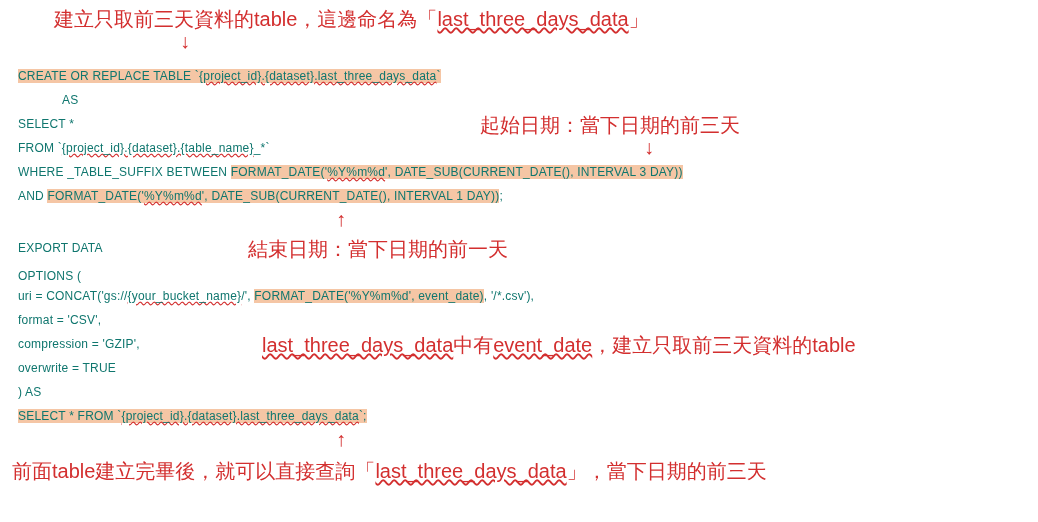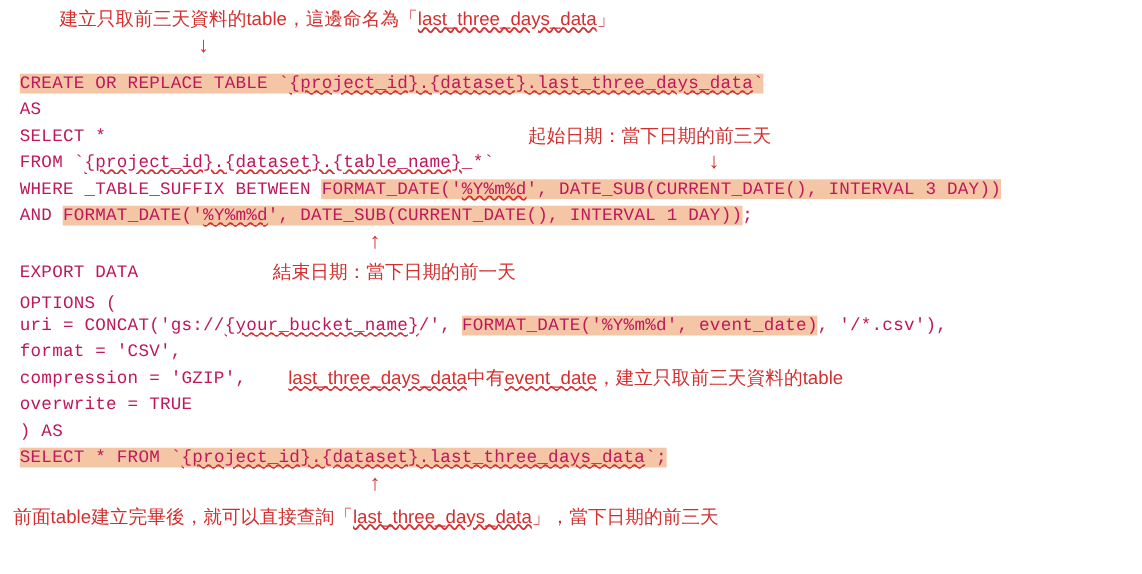--- a/index.html
+++ b/index.html
@@ -6,40 +6,40 @@
     body {
       background: #fff;
       font-family: "Segoe UI", Arial, "Microsoft JhengHei", sans-serif;
       font-size: 16px;
       color: #3d3d3d;
       width: 1038px;
       height: 522px;
       position: relative;
       overflow: hidden;
     }
-    .annotation { color: #d32f2f; font-size: 17px; position: absolute; white-space: nowrap; text-align: center; }
+    .annotation { color: #d32f2f; font-size: 20px; position: absolute; white-space: nowrap; text-align: center; }
     .annotation .u { text-decoration: underline; text-decoration-style: wavy; text-decoration-color: #d32f2f; }
     .arrow { color: #d32f2f; font-size: 20px; font-weight: bold; position: absolute; }
-    .code { position: absolute; left: 18px; font-size: 16px; line-height: 24px; color: #be185d; white-space: nowrap; letter-spacing: 0.2px; font-family: Liberation Mono, monospace; }
+    .code { position: absolute; left: 18px; font-size: 12px; line-height: 24px; color: #0f766e; white-space: nowrap; letter-spacing: 0.2px; }
     .hl { background: #f5c6a5; }
     .uwave { text-decoration: underline; text-decoration-style: wavy; text-decoration-color: #d32f2f; }
   </style>
 </head>
 <body>
 
 <div class="annotation" style="top:6px; left:54px;">
   <span>建立只取前三天資料的table，這邊命名為「</span><span class="u">last_three_days_data</span><span>」</span>
 </div>
 <div class="arrow" style="top:30px; left:180px;">↓</div>
 
 <div class="code" style="top:64px;">
   <span class="hl"><span>CREATE OR REPLACE TABLE `</span><span class="uwave">{project_id}.{dataset}.last_three_days_data</span><span>`</span></span>
 </div>
 
-<div class="code" style="top:88px;">AS</div>
+<div class="code" style="top:88px;margin-left:44px;">AS</div>
 <div class="code" style="top:112px;">SELECT *</div>
 <div class="code" style="top:136px;">
   <span>FROM `</span><span class="uwave">{project_id}.{dataset}.{table_name}</span><span>_*`</span>
 </div>
 
 <div class="annotation" style="top:112px; left:480px;">起始日期：當下日期的前三天</div>
 <div class="arrow" style="top:136px; left:644px;">↓</div>
 
 <div class="code" style="top:160px;">
   <span>WHERE _TABLE_SUFFIX BETWEEN </span><span class="hl"><span>FORMAT_DATE('</span><span class="uwave">%Y%m%d</span><span>', DATE_SUB(CURRENT_DATE(), INTERVAL 3 DAY))</span></span>

